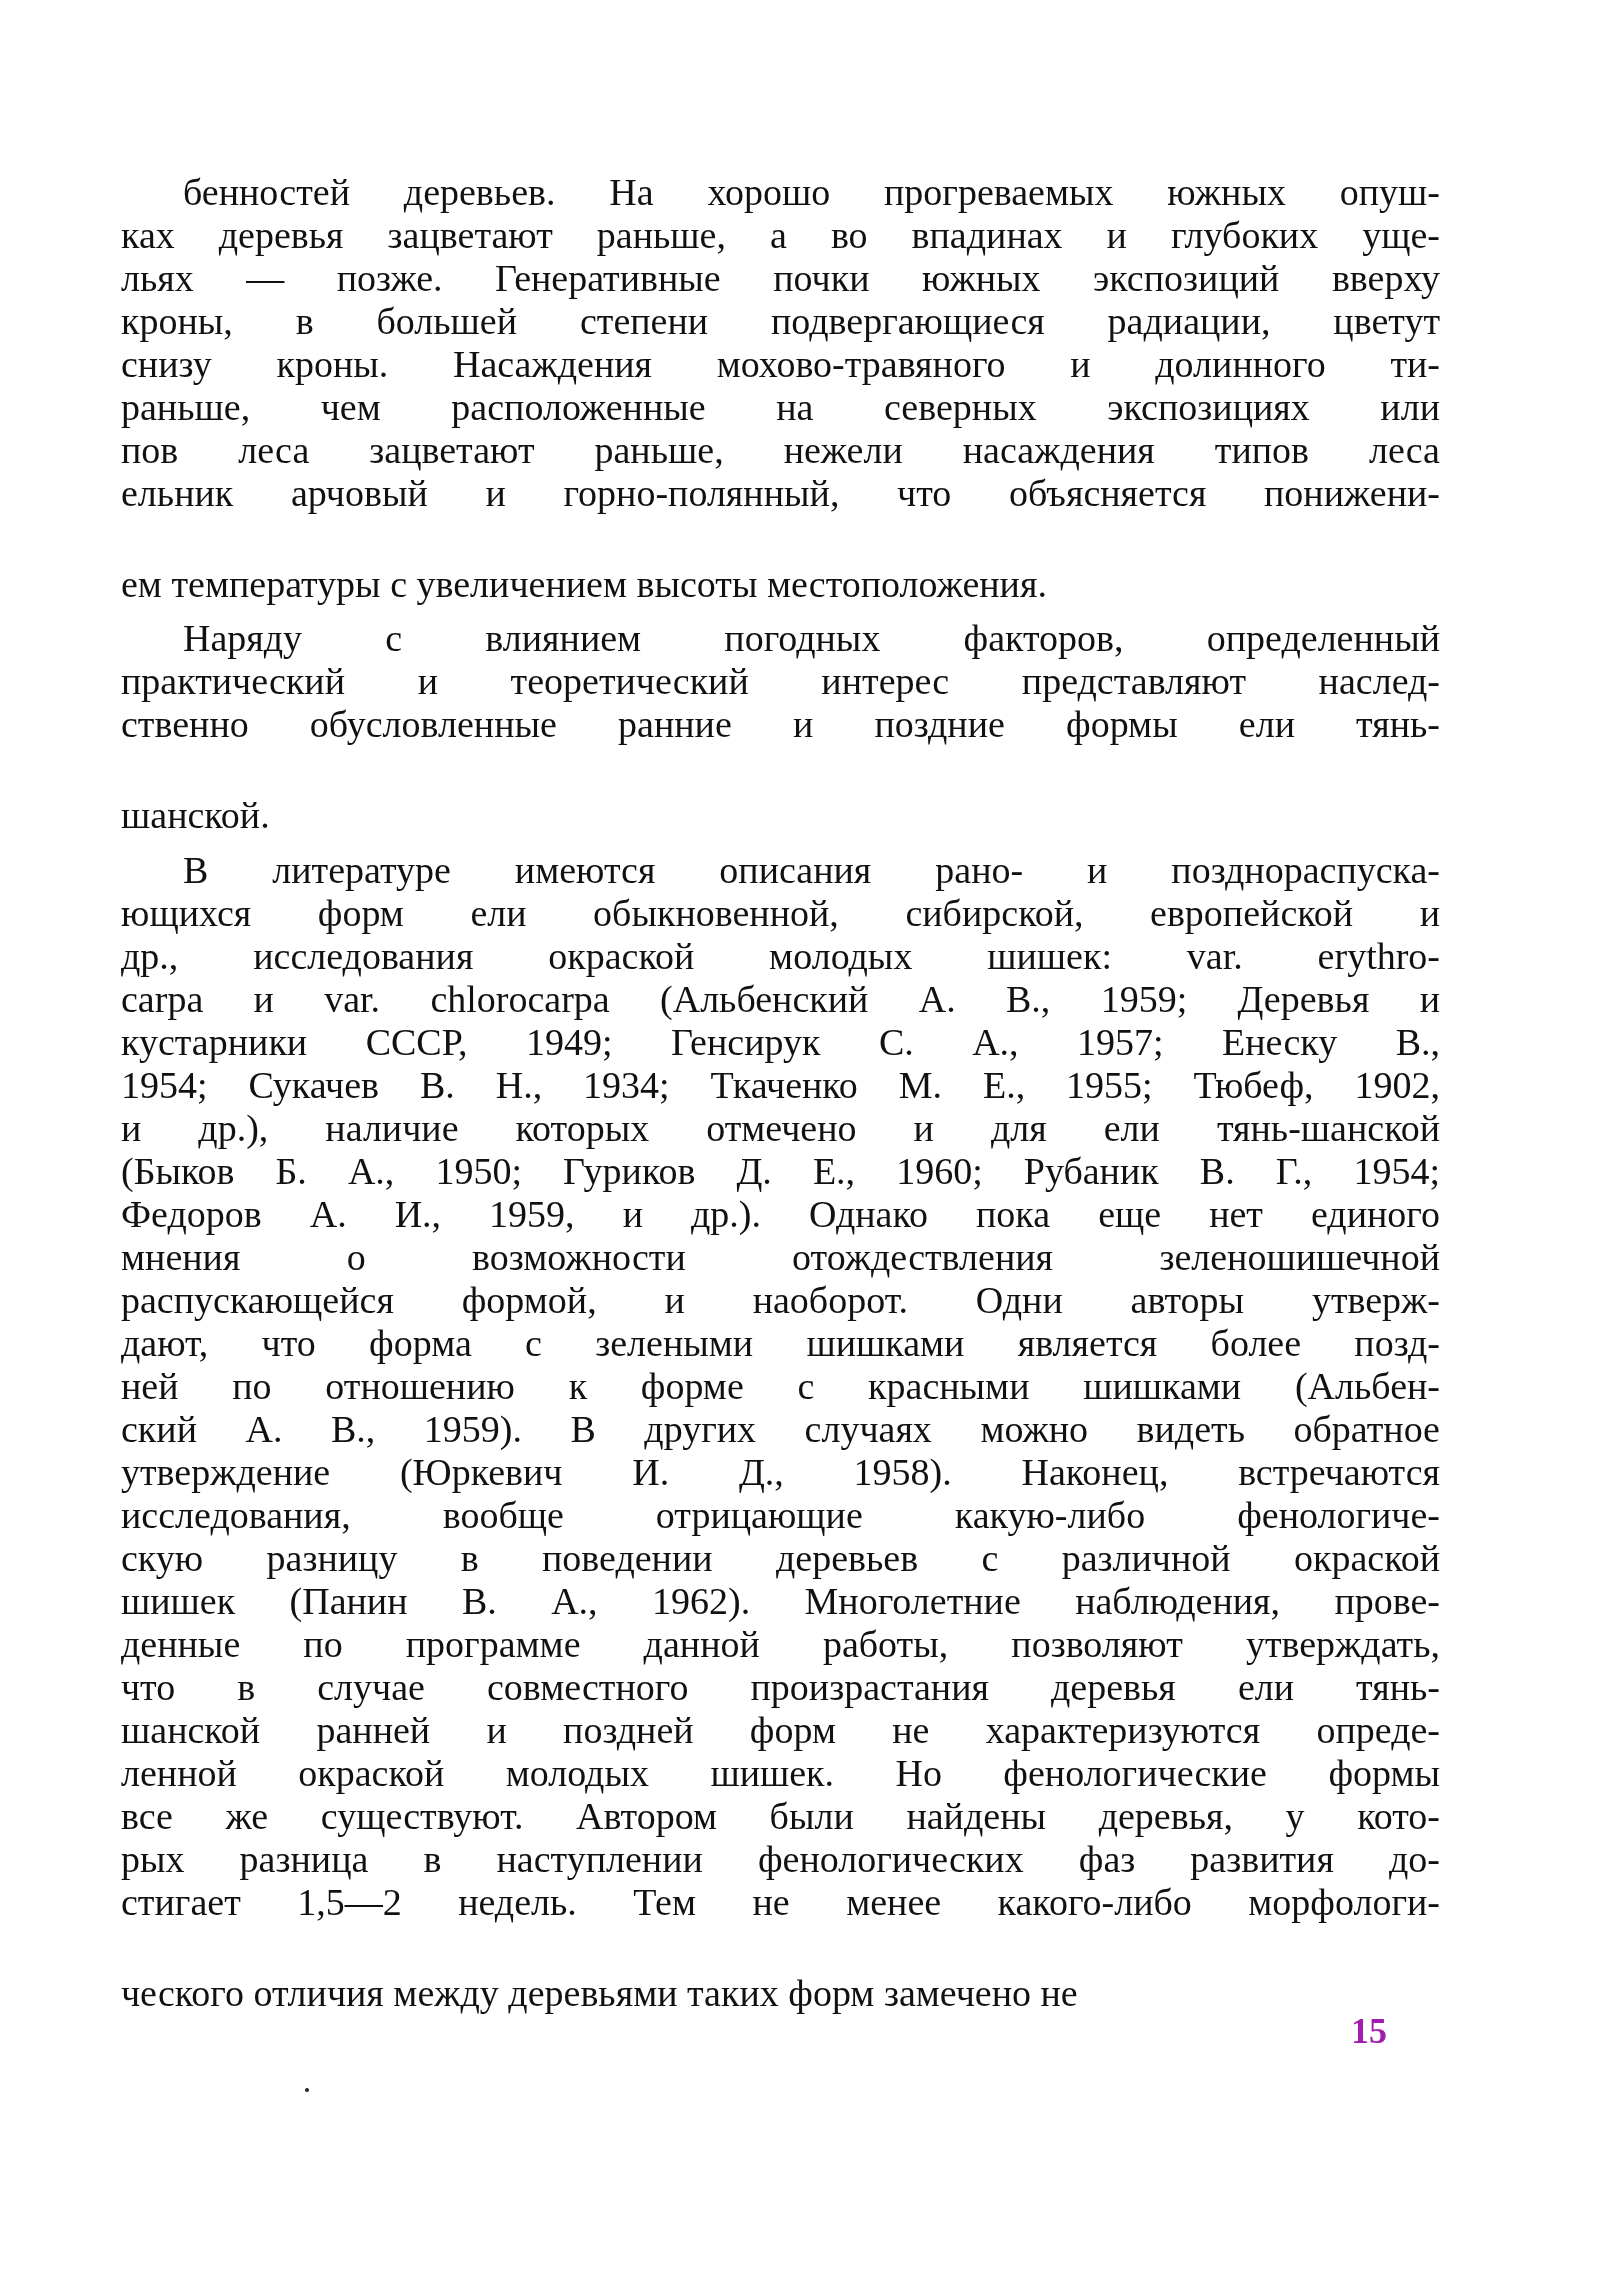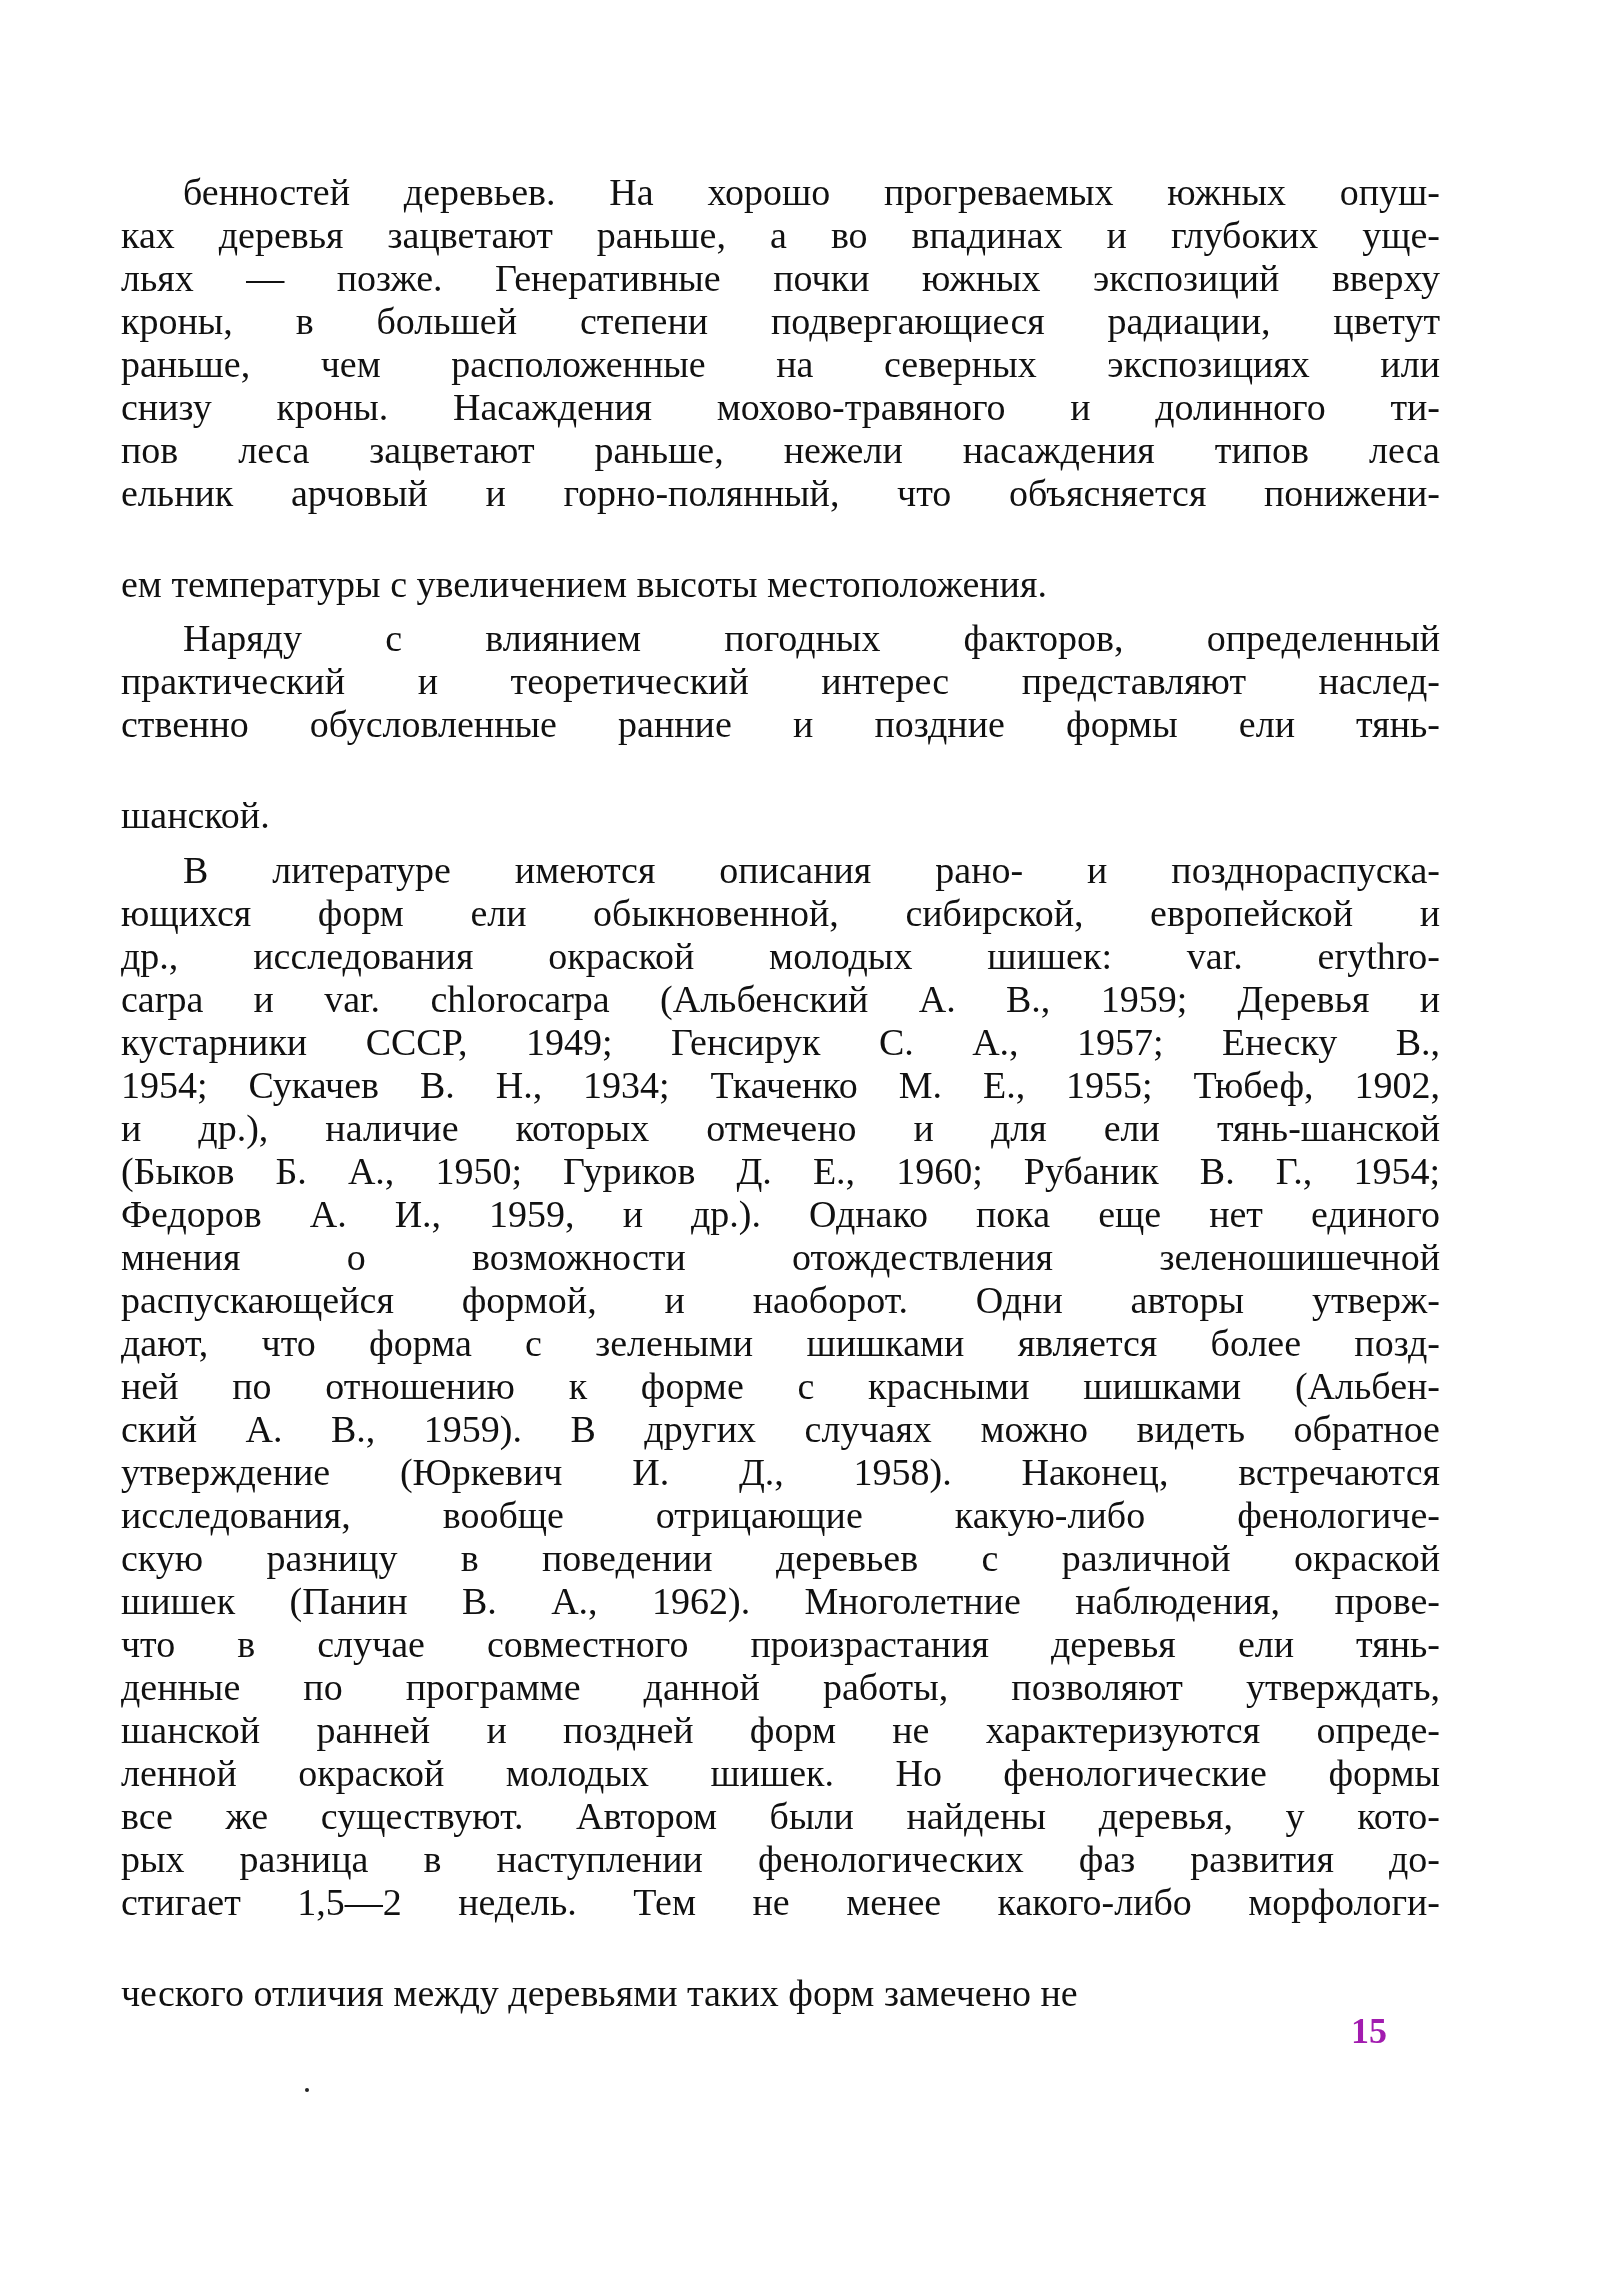--- a/index.html
+++ b/index.html
@@ -29,22 +29,22 @@
 </head>
 <body>
 
 <div class="page">
   <div class="text-block" id="text-block">
       <div class="para">
         <div class="line indent">бенностей деревьев. На хорошо прогреваемых южных опуш-</div>
         <div class="line">ках деревья зацветают раньше, а во впадинах и глубоких уще-</div>
         <div class="line">льях — позже. Генеративные почки южных экспозиций вверху</div>
         <div class="line">кроны, в большей степени подвергающиеся радиации, цветут</div>
+        <div class="line">снизу кроны. Насаждения мохово-травяного и долинного ти-</div>
         <div class="line">раньше, чем расположенные на северных экспозициях или</div>
-        <div class="line">снизу кроны. Насаждения мохово-травяного и долинного ти-</div>
         <div class="line">пов леса зацветают раньше, нежели насаждения типов леса</div>
         <div class="line">ельник арчовый и горно-полянный, что объясняется понижени-</div>
         <div class="line last">ем температуры с увеличением высоты местоположения.</div>
       </div>
       <div class="para">
         <div class="line indent">Наряду с влиянием погодных факторов, определенный</div>
         <div class="line">практический и теоретический интерес представляют наслед-</div>
         <div class="line">ственно обусловленные ранние и поздние формы ели тянь-</div>
         <div class="line last">шанской.</div>
       </div>
@@ -60,22 +60,22 @@
         <div class="line">Федоров А. И., 1959, и др.). Однако пока еще нет единого</div>
         <div class="line">мнения о возможности отождествления зеленошишечной</div>
         <div class="line">распускающейся формой, и наоборот. Одни авторы утверж-</div>
         <div class="line">дают, что форма с зелеными шишками является более позд-</div>
         <div class="line">ней по отношению к форме с красными шишками (Альбен-</div>
         <div class="line">ский А. В., 1959). В других случаях можно видеть обратное</div>
         <div class="line">утверждение (Юркевич И. Д., 1958). Наконец, встречаются</div>
         <div class="line">исследования, вообще отрицающие какую-либо фенологиче-</div>
         <div class="line">скую разницу в поведении деревьев с различной окраской</div>
         <div class="line">шишек (Панин В. А., 1962). Многолетние наблюдения, прове-</div>
+        <div class="line">денные по программе данной работы, позволяют утверждать,</div>
         <div class="line">что в случае совместного произрастания деревья ели тянь-</div>
-        <div class="line">денные по программе данной работы, позволяют утверждать,</div>
         <div class="line">шанской ранней и поздней форм не характеризуются опреде-</div>
         <div class="line">ленной окраской молодых шишек. Но фенологические формы</div>
         <div class="line">все же существуют. Автором были найдены деревья, у кото-</div>
         <div class="line">рых разница в наступлении фенологических фаз развития до-</div>
         <div class="line">стигает 1,5—2 недель. Тем не менее какого-либо морфологи-</div>
         <div class="line last">ческого отличия между деревьями таких форм замечено не</div>
       </div>
     </div>
   <div class="page-number">15</div>
   <div class="speck" style="left:305px; top:2088px;"></div>

